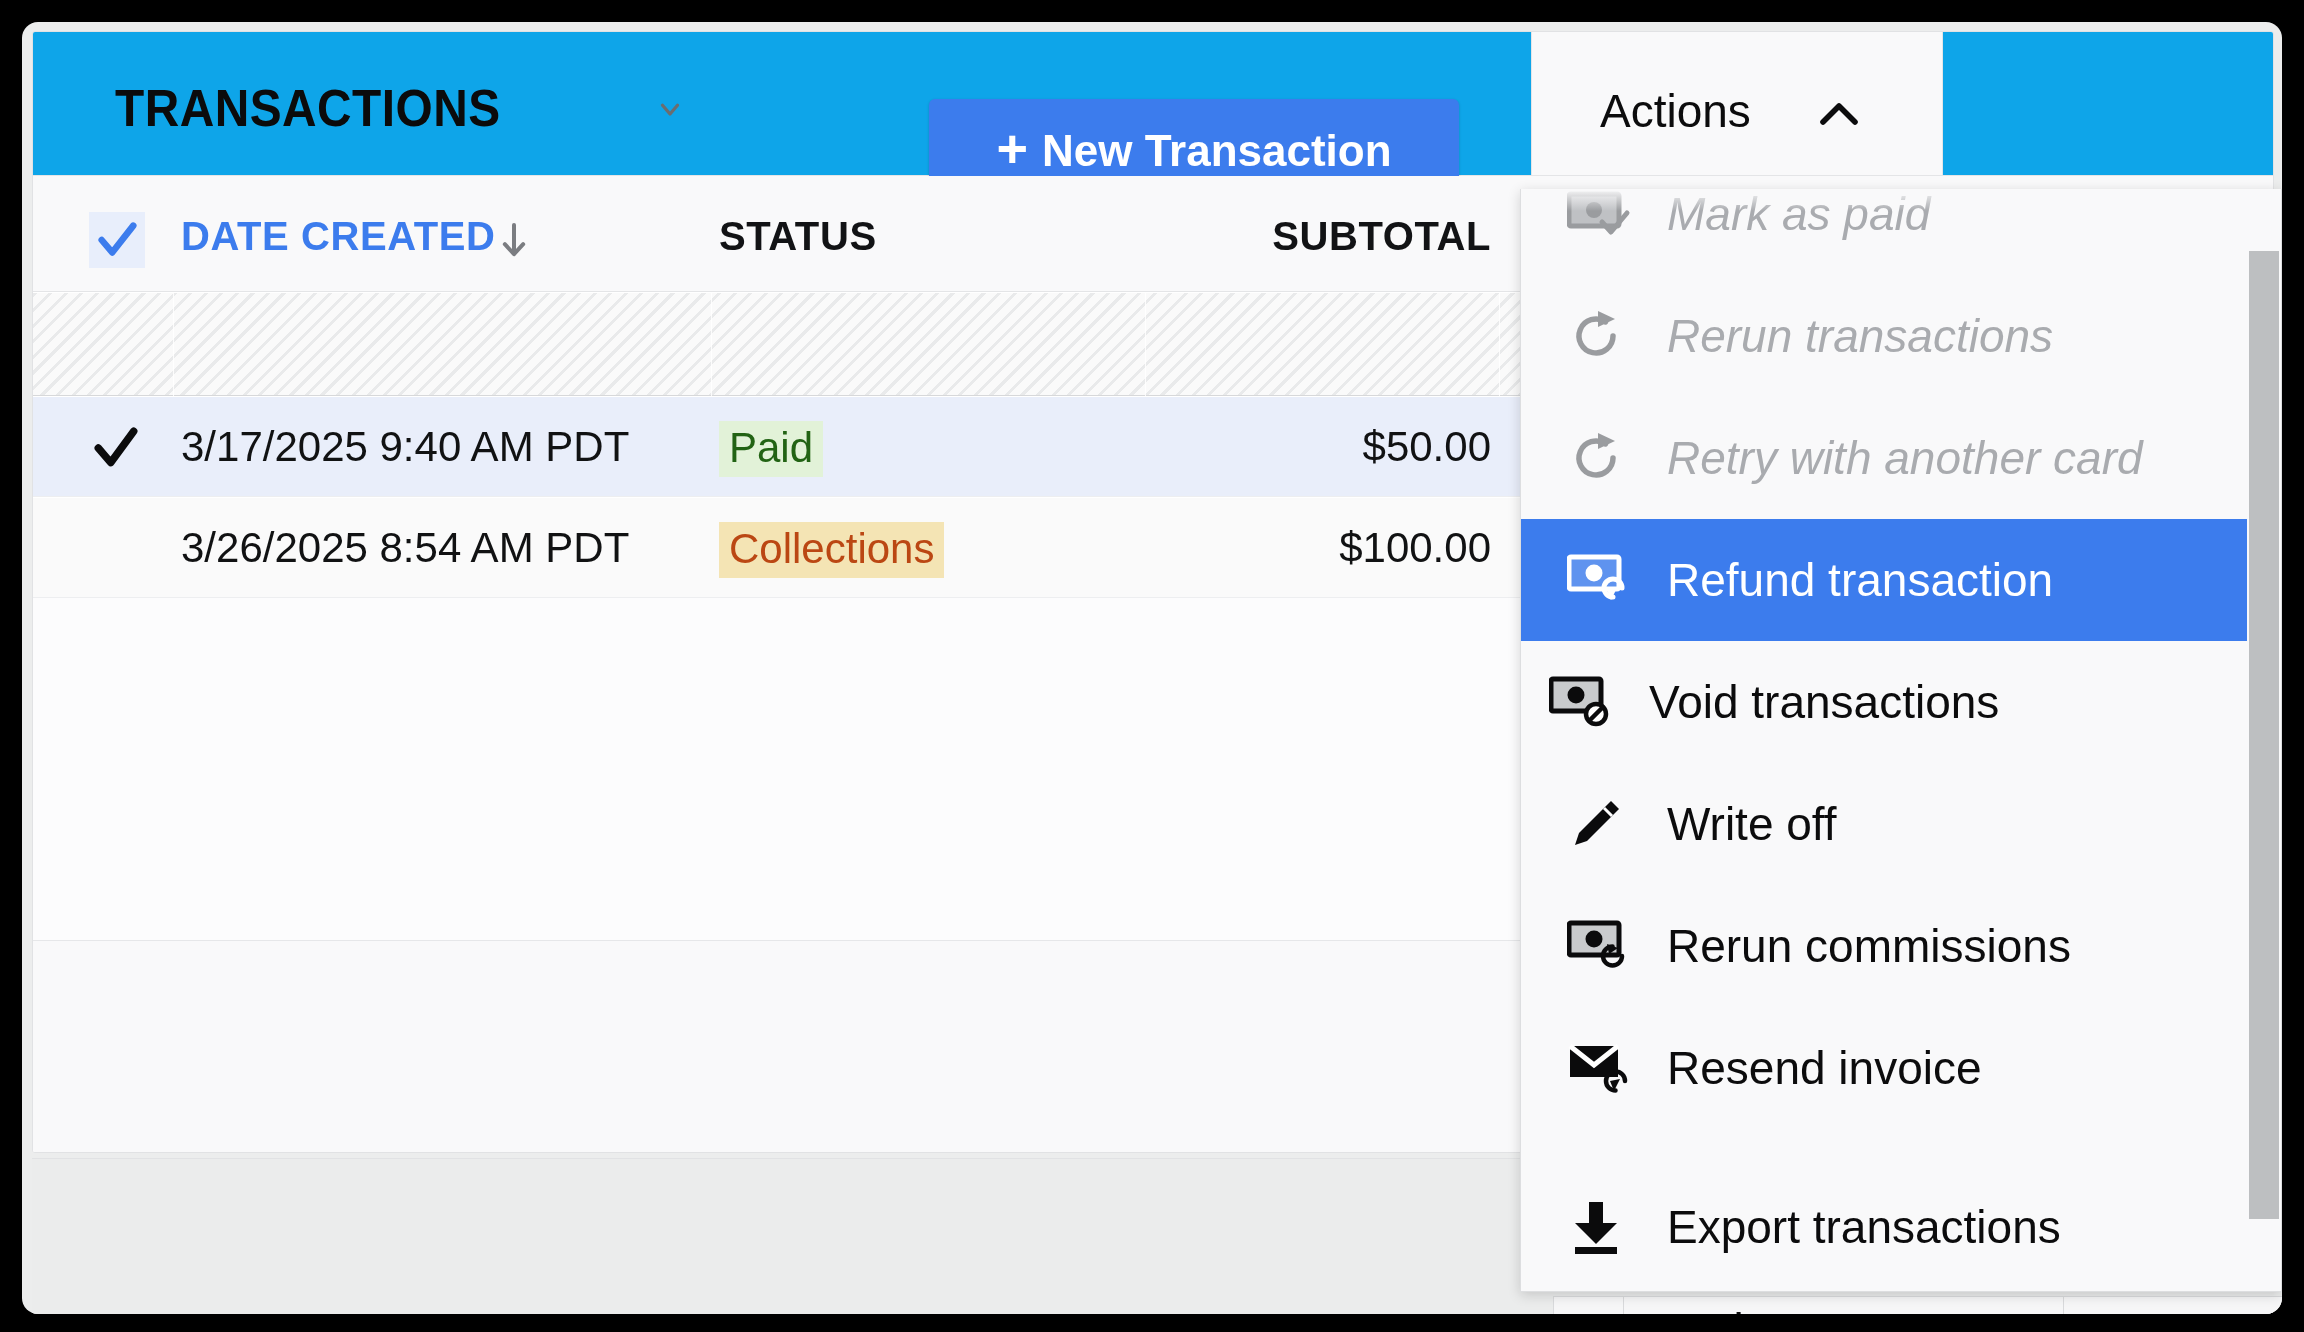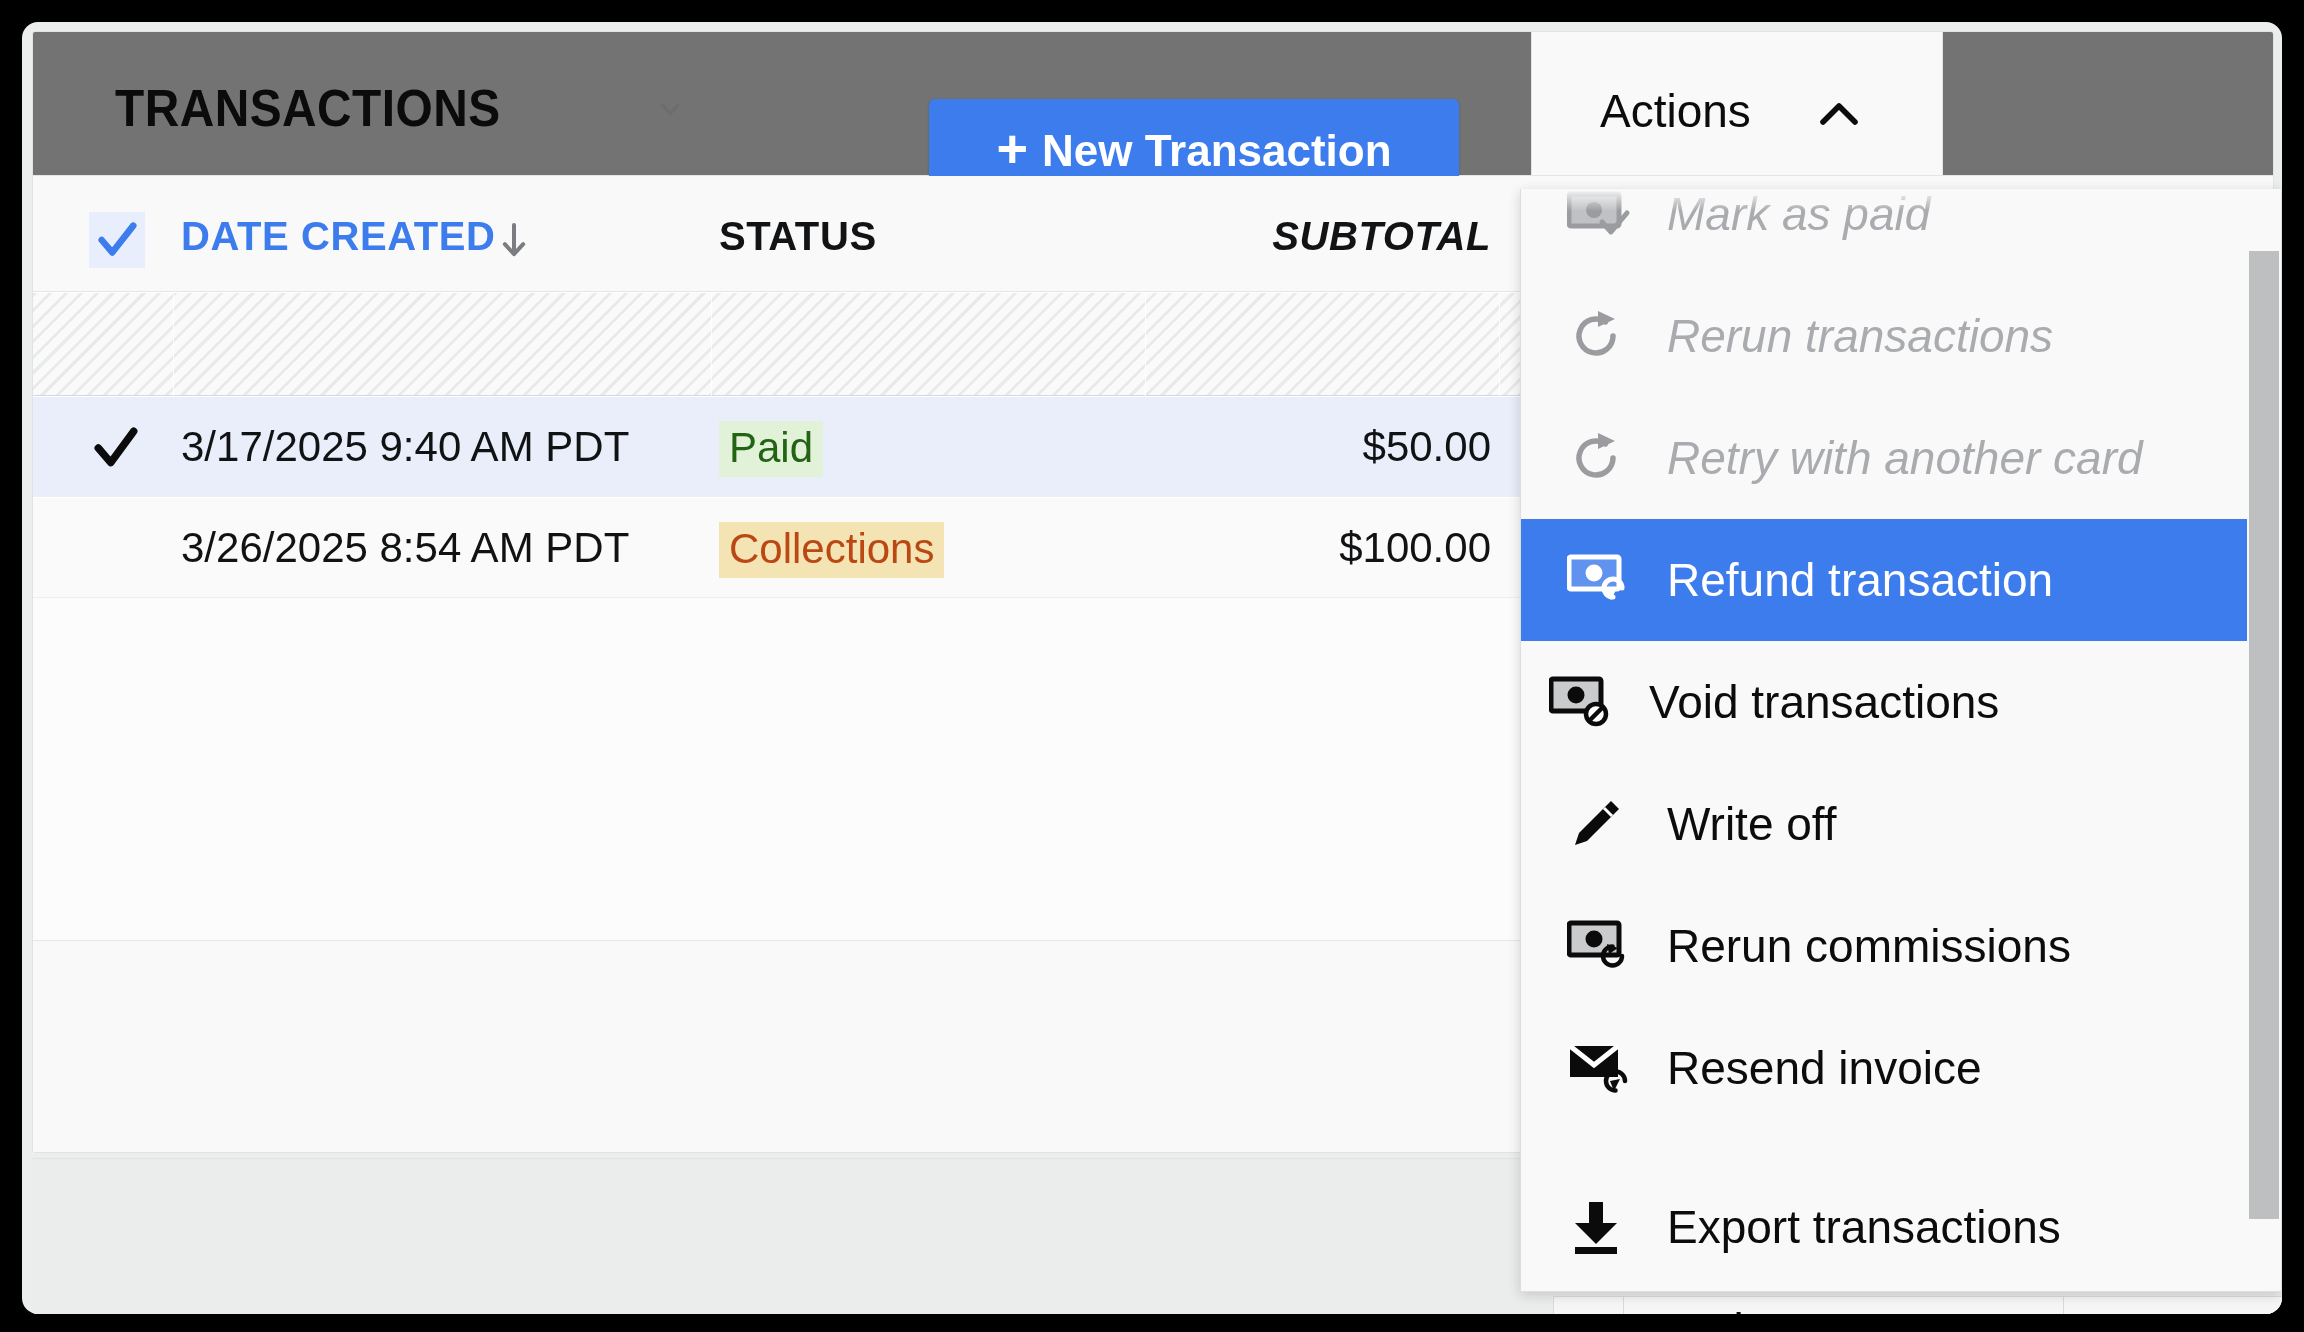--- a/index.html
+++ b/index.html
@@ -41,21 +41,21 @@
     border: 1px solid #e1e2e4;
     border-radius: 3px;
     overflow: hidden;
   }
 
   
   #toolbar {
     position: absolute;
     left: 0; top: 0;
     width: 2242px; height: 144px;
-    background: #737373;
+    background: #0ea5e9;
     border-bottom: 1px solid #e4e5e7;
   }
 
   #page-title {
     position: absolute;
     left: 82px; top: 46px;
     font-size: 52px;
     font-weight: 700;
     letter-spacing: 0.5px;
     color: #0b0b0c;
@@ -421,21 +421,21 @@
               </svg>
         </div>
         <div class="th sorted" style="left:148px;">DATE CREATED</div>
         <div id="sort-arrow">
           <svg viewBox="0 0 18 24" fill="none" stroke="currentColor" stroke-width="2.4" stroke-linecap="round" stroke-linejoin="round">
                 <line x1="9" y1="3" x2="9" y2="20"></line>
                 <polyline points="3.5 14.5 9 20.5 14.5 14.5"></polyline>
               </svg>
         </div>
         <div class="th" style="left:686px;">STATUS</div>
-        <div class="th" style="left:1120px; width:338px; text-align:right;font-style:italic;">SUBTOTAL</div>
+        <div class="th" style="left:1120px; width:338px; text-align:right;">SUBTOTAL</div>
       </div>
 
       <div class="row" id="filter-row">
         <div class="filter-sep" style="left:140px;"></div>
         <div class="filter-sep" style="left:678px;"></div>
         <div class="filter-sep" style="left:1112px;"></div>
         <div class="filter-sep" style="left:1466px;"></div>
       </div>
 
       <div class="row data-row" id="data-row-0">

